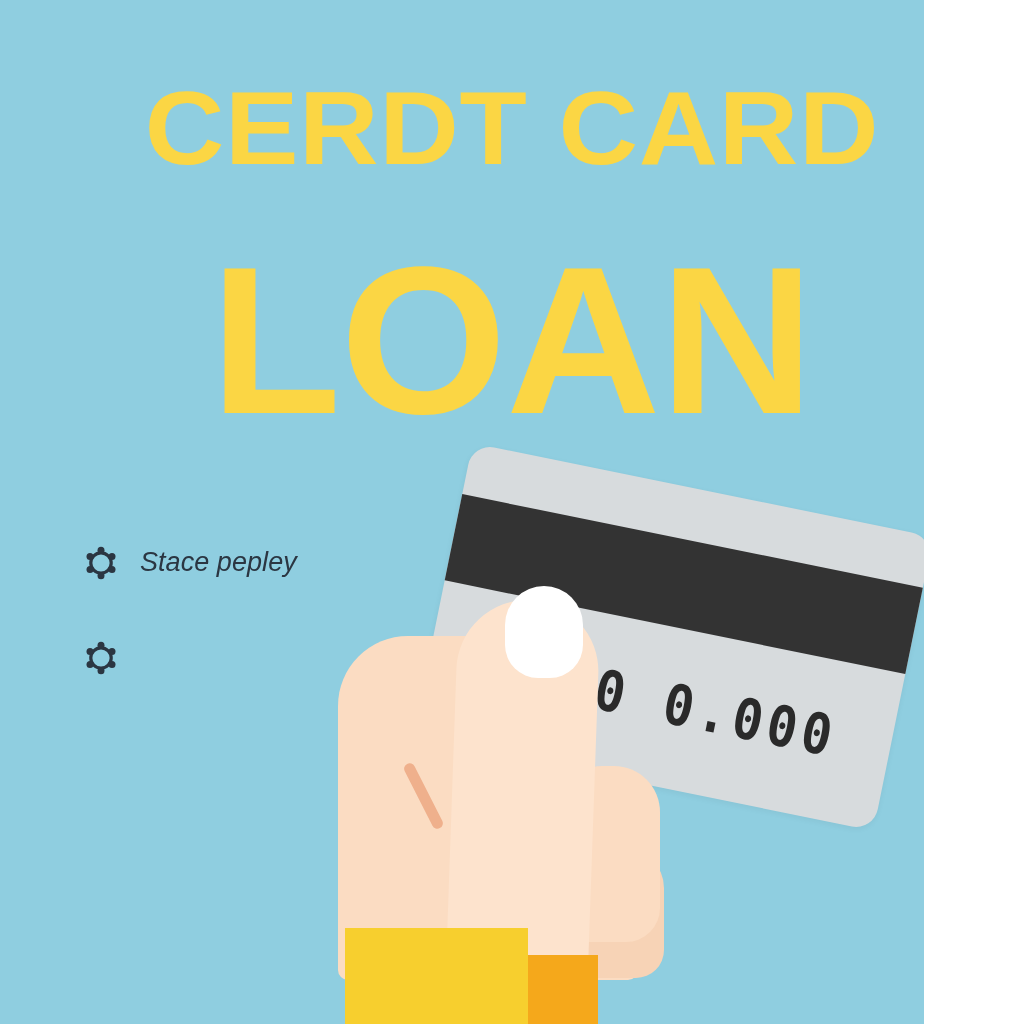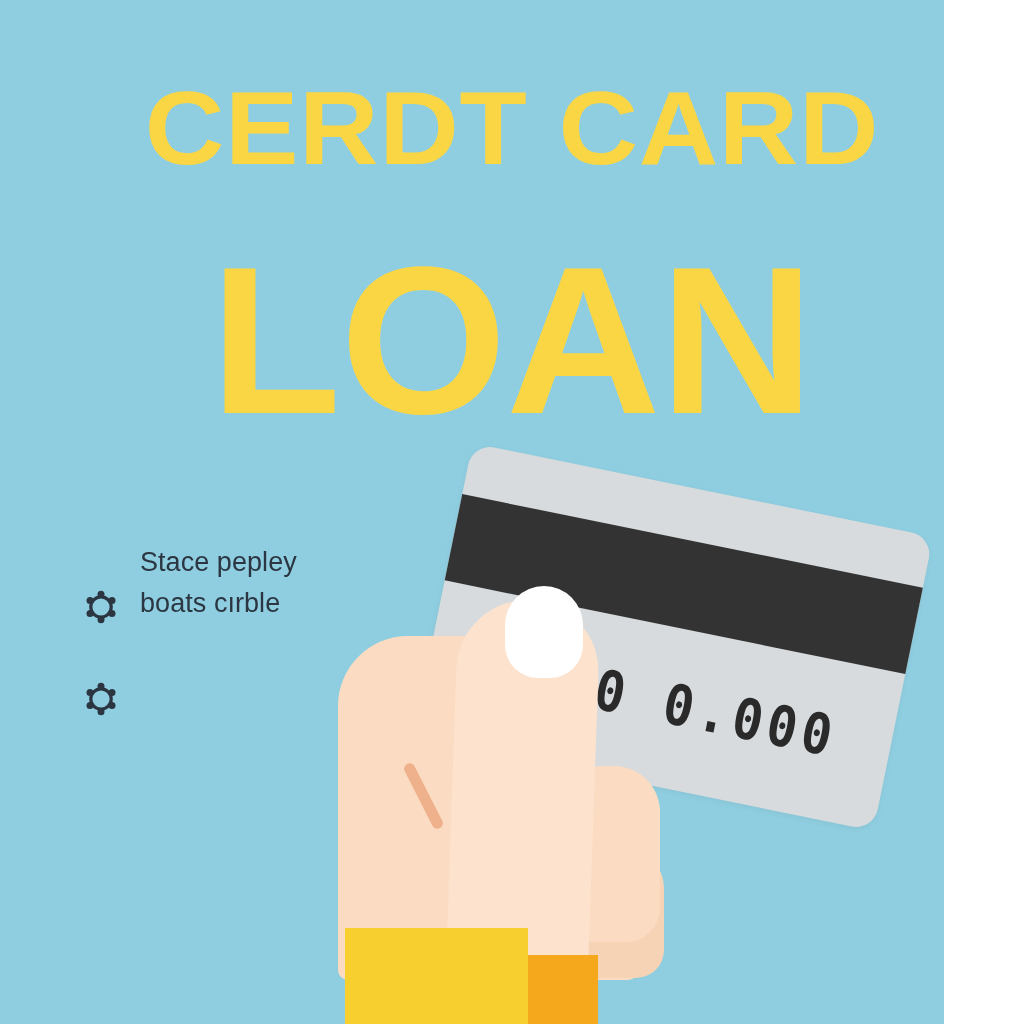--- a/index.html
+++ b/index.html
@@ -7,21 +7,20 @@
     padding: 0;
     background: #ffffff;
   }
   #poster {
     position: relative;
     width: 924px;
     height: 1024px;
     overflow: hidden;
     background: #8FCEE0;
     font-family: "Liberation Sans", sans-serif;
-    padding-left: 20px;
     -webkit-font-smoothing: antialiased;
   }
 
   
   .headline {
     position: absolute;
     left: 0;
     width: 1024px;
     text-align: center;
     color: #FBD644;
@@ -46,22 +45,23 @@
 
   
   #bullet-list {
     position: absolute;
     left: 84px;
     top: 542px;
     width: 290px;
   }
   .bullet-row {
     display: flex;
-    align-items: flex-end;
+    align-items: flex-start;
     margin-bottom: 54px;
+    font-style: italic;
   }
   .bullet-icon {
     flex: 0 0 auto;
     width: 34px;
     height: 34px;
     margin-top: 4px;
     margin-right: 22px;
   }
   .bullet-icon svg { display: block; }
   .bullet-text {
@@ -233,21 +233,20 @@
             <circle cx="28" cy="10.6" r="3.5"></circle>
             <circle cx="28" cy="23.4" r="3.5"></circle>
             <circle cx="17" cy="29.7" r="3.5"></circle>
             <circle cx="6" cy="23.4" r="3.5"></circle>
             <circle cx="6" cy="10.6" r="3.5"></circle>
           </g>
         </svg>
       </span>
       <span class="bullet-text">
         <span>Stace pepley</span>
-        <span class="l2">boats cırble</span>
       </span>
     </div>
 
     <div class="bullet-row">
       <span class="bullet-icon">
         <svg viewBox="0 0 34 34" width="34" height="34" aria-hidden="true">
           <g fill="none" stroke="#2B3642" stroke-width="3.2">
             <circle cx="17" cy="17" r="10.2"></circle>
           </g>
           <g fill="#2B3642">

